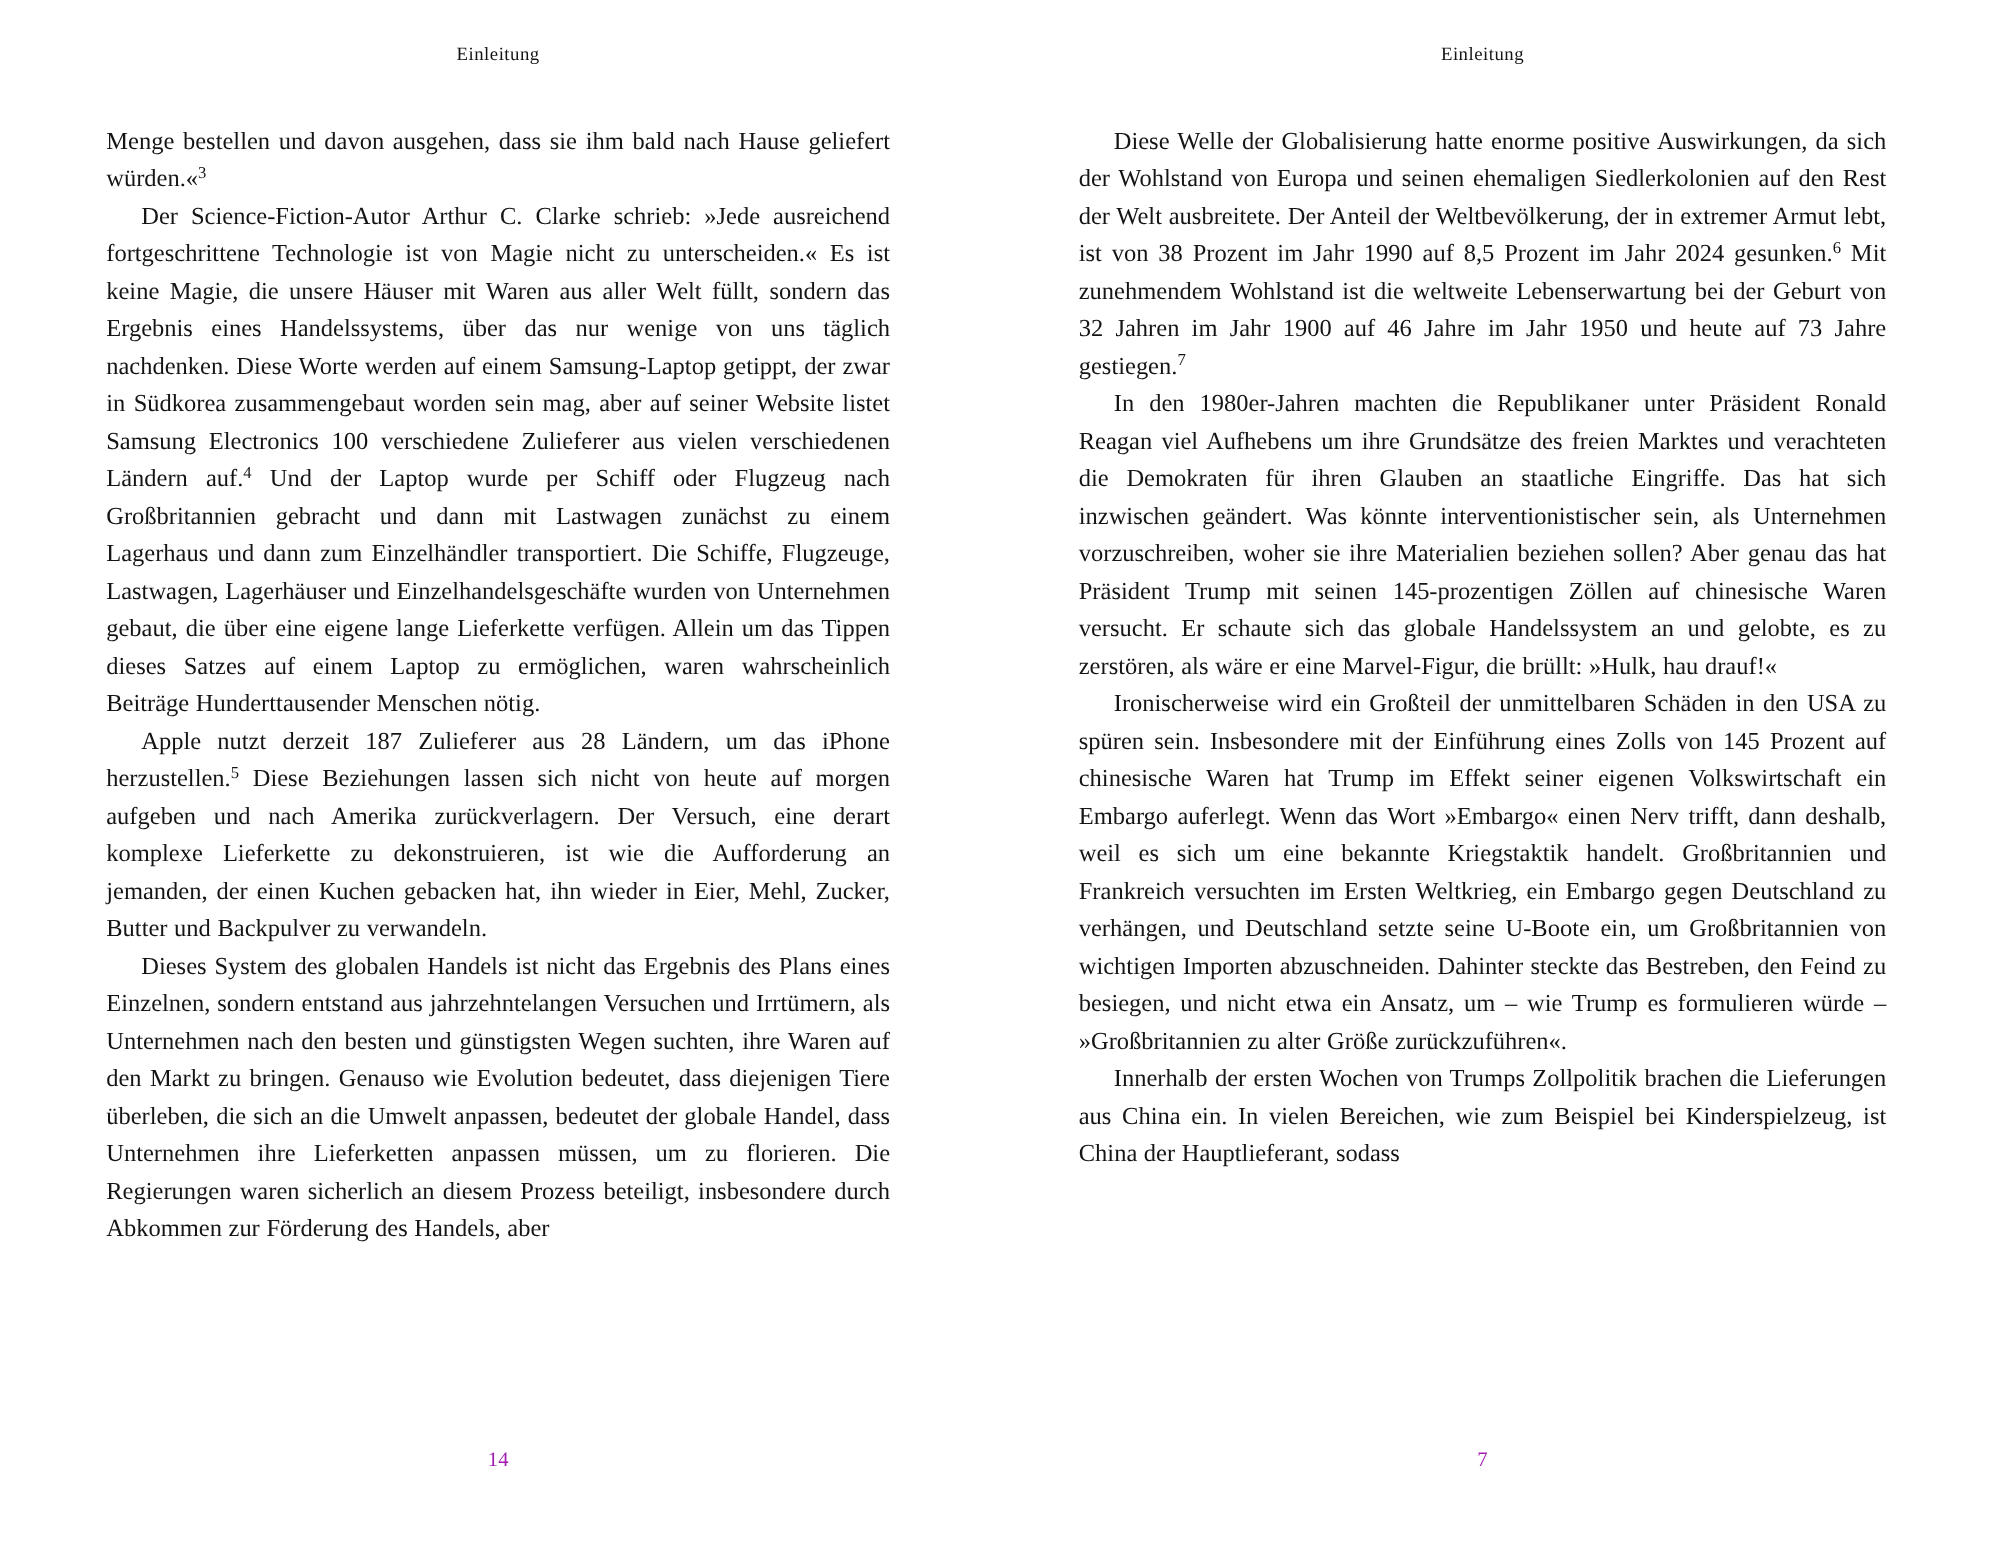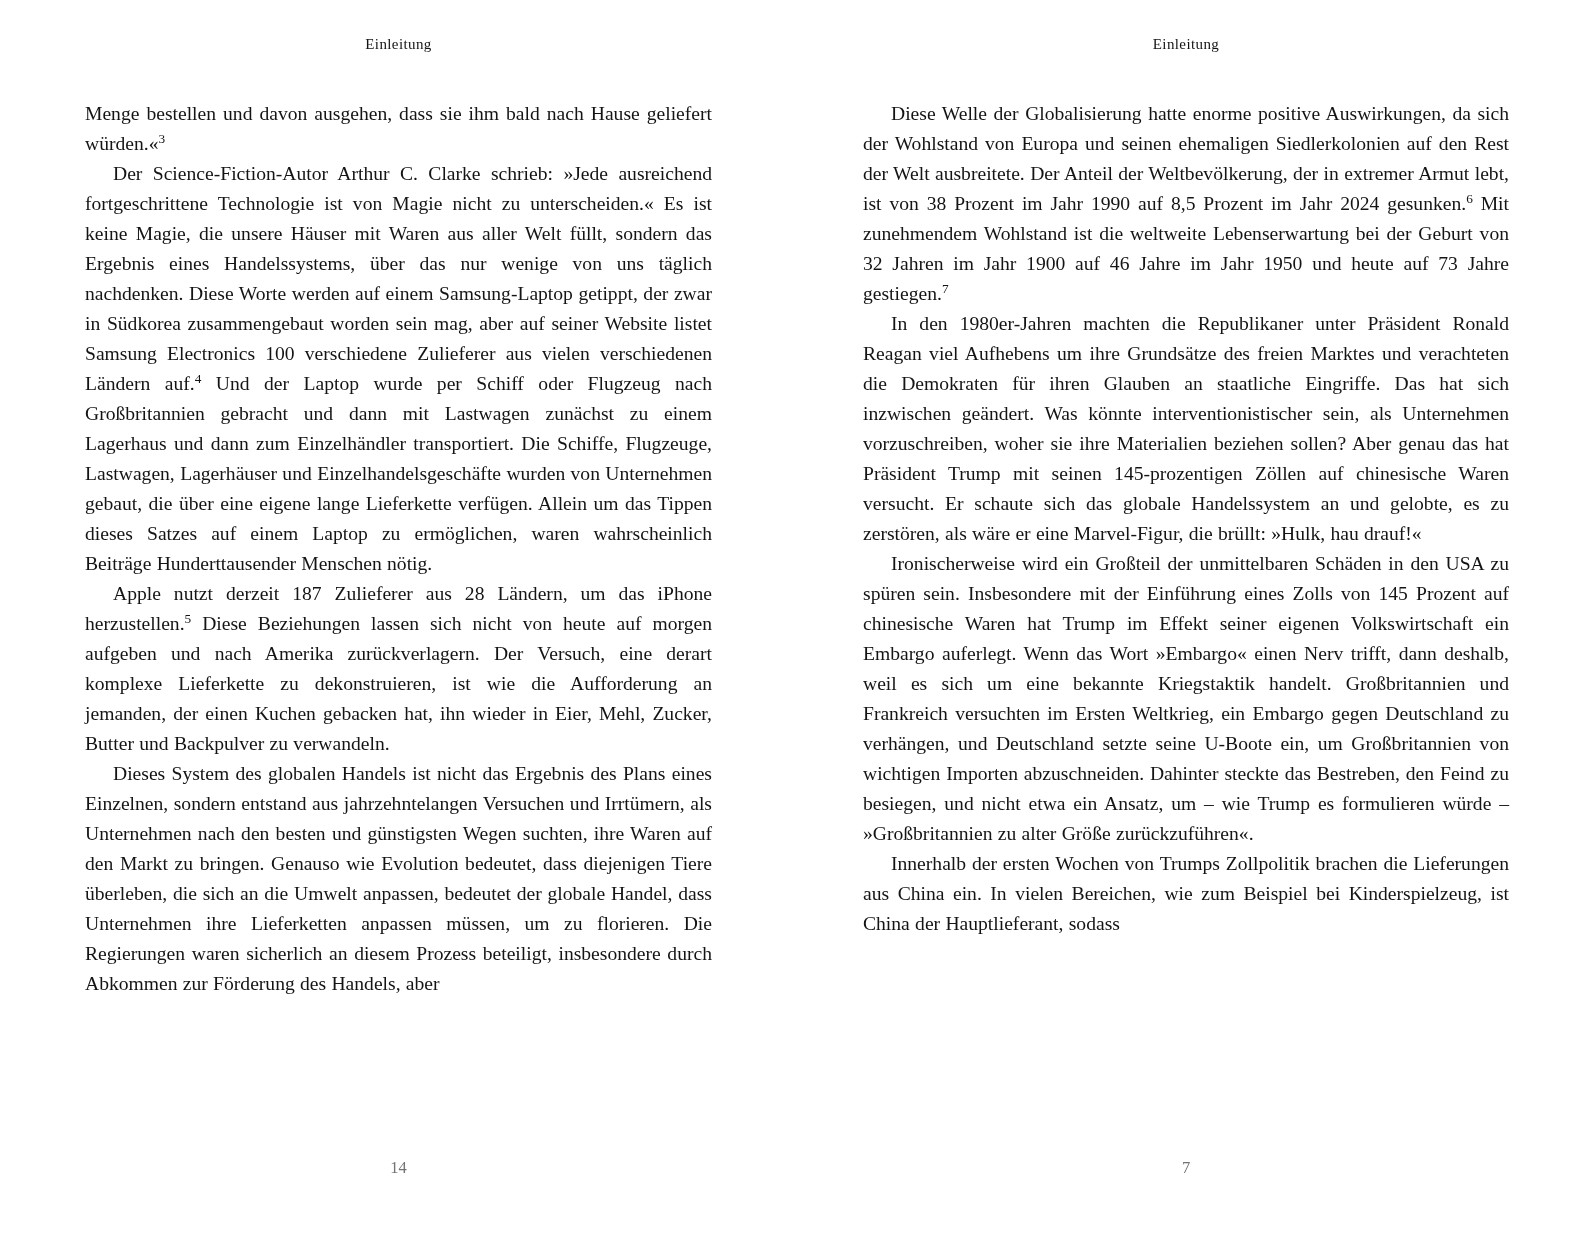--- a/index.html
+++ b/index.html
@@ -55,21 +55,21 @@
     top: -0.55em;
     vertical-align: baseline;
   }
   .page-number {
     position: absolute;
     bottom: 62px;
     left: 0;
     width: 100%;
     text-align: center;
     font-size: 16.5px;
-    color: #737373;
+    color: #a21caf;
   }
 </style>
 </head>
 <body>
 
 <div class="spread">
 
   <section class="page page-left">
     <div class="text-col">
       <div class="running-header">Einleitung</div>

